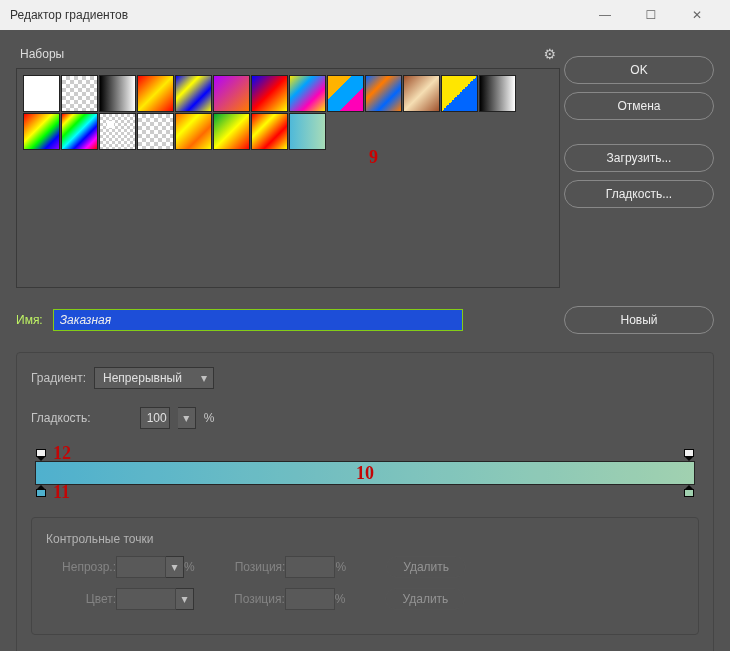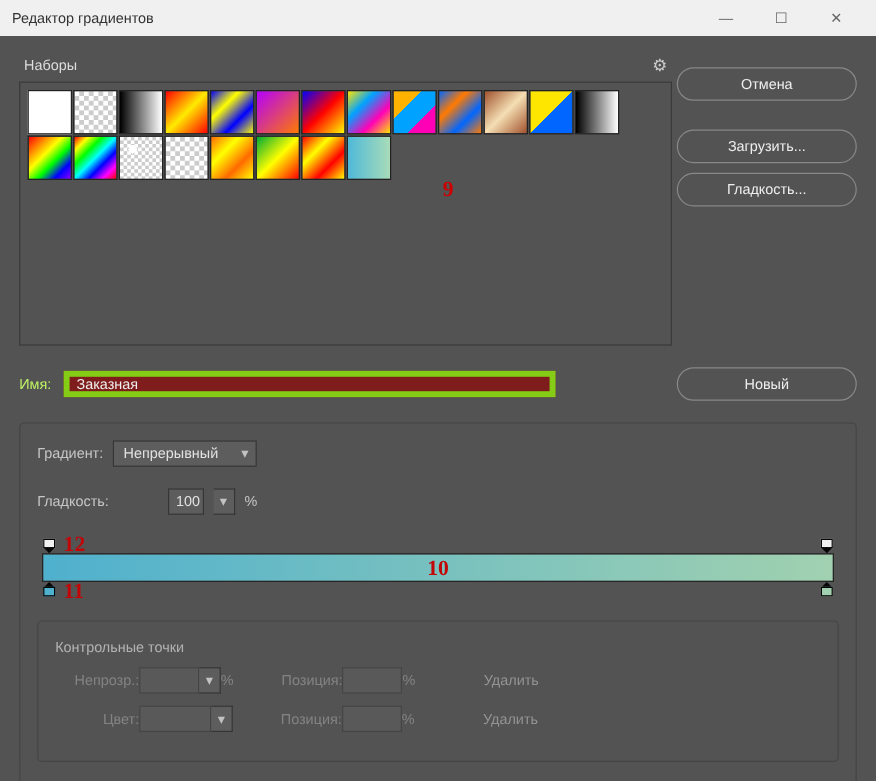--- a/index.html
+++ b/index.html
@@ -14,21 +14,21 @@
   .presets-panel { flex: 1; position: relative; }
   .presets-header { display: flex; justify-content: space-between; align-items: center; color: #ddd; margin-bottom: 6px; padding: 0 4px; }
   .gear { color: #ccc; cursor: pointer; font-size: 14px; }
   .presets-box { border: 1px solid #3a3a3a; background: #535353; height: 220px; padding: 6px; position: relative; }
   .swatch-row { display: flex; gap: 1px; margin-bottom: 1px; }
   .swatch { width: 37px; height: 37px; border: 1px solid #222; }
   .right-buttons { display: flex; flex-direction: column; gap: 8px; width: 150px; padding-top: 10px; }
   .pill-btn { height: 28px; border: 1px solid #888; border-radius: 14px; background: #535353; color: #eee; display: flex; align-items: center; justify-content: center; cursor: pointer; }
   .name-row { display: flex; align-items: center; gap: 10px; margin-top: 18px; }
   .name-row label { color: #bef264; }
-  .text-input { flex: 1; max-width: 410px; height: 22px; background: #7f1d1d; border: 5px solid #84cc16; color: #eee; padding: 0 6px; }
+  .text-input { flex: 1; max-width: 410px; height: 22px; background: #1d4ed8; border: 1px solid #84cc16; color: #eee; padding: 0 6px; font-style: italic; }
   .name-row .pill-btn { width: 150px; margin-left: auto; }
   .gradient-section { margin-top: 18px; border: 1px solid #444; border-radius: 4px; padding: 14px 14px 20px 14px; opacity: 0.92; }
   .row-inline { display: flex; align-items: center; gap: 8px; color: #d0d0d0; }
   .select { height: 22px; background: #5e5e5e; border: 1px solid #333; color: #eee; padding: 0 20px 0 8px; display: inline-flex; align-items: center; position: relative; min-width: 120px; }
   .select::after { content: "▾"; position: absolute; right: 6px; color: #ccc; }
   .smooth-row { margin-top: 18px; }
   .small-input { width: 30px; height: 22px; background: #5e5e5e; border: 1px solid #333; color: #eee; padding: 0 6px; display: inline-flex; align-items: center; margin-left: 41px; }
   .chev { width: 18px; height: 22px; background: #5e5e5e; border: 1px solid #333; border-left: none; display: inline-flex; align-items: center; justify-content: center; color: #ccc; }
   .gradient-bar-wrap { position: relative; margin-top: 22px; padding: 10px 4px; }
   .gradient-bar { height: 24px; width: 100%; border: 1px solid #222; background: linear-gradient(90deg, #4fb9d9, #a8dcb8); position: relative; }
@@ -100,20 +100,21 @@
             <div class="swatch" style="background:repeating-conic-gradient(#ccc 0 25%,#fff 0 50%) 0 0/8px 8px"></div>
             <div class="swatch" style="background:linear-gradient(135deg,#ff6a00,#ff0,#ff6a00,#ff0)"></div>
             <div class="swatch" style="background:linear-gradient(135deg,#0a3,#ff0,#f00)"></div>
             <div class="swatch" style="background:linear-gradient(135deg,#f00,#ff0,#f00,#ff0)"></div>
             <div class="swatch" style="background:linear-gradient(90deg,#4fb9d9,#a8dcb8)"></div>
           </div>
           <span class="anno anno-9">9</span>
         </div>
       </div>
       <div class="right-buttons">
+        <div class="pill-btn">OK</div>
         <div class="pill-btn">Отмена</div>
         <div style="height:8px"></div>
         <div class="pill-btn">Загрузить...</div>
         <div class="pill-btn">Гладкость...</div>
       </div>
     </div>
 
     <div class="name-row">
       <label>Имя:</label>
       <input class="text-input" value="Заказная" style="">

